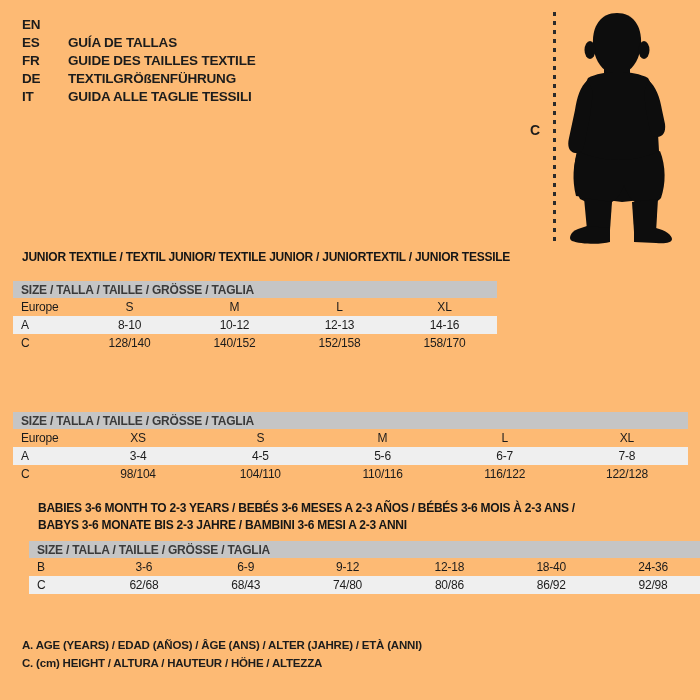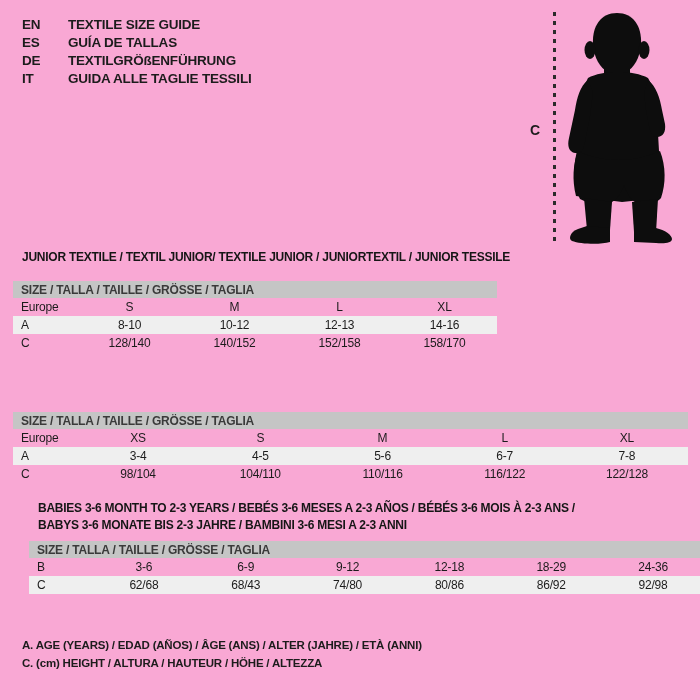--- a/index.html
+++ b/index.html
@@ -1,17 +1,17 @@
 <!DOCTYPE html>
 <html><head>
 <meta charset="utf-8">
 <style>
   html,body{margin:0;padding:0;background:#fff;}
   .page{
-    position:relative;width:700px;height:700px;background:#f9a8d4;overflow:hidden;
+    position:relative;width:700px;height:700px;background:#fdba74;overflow:hidden;
     font-family:"Liberation Sans","DejaVu Sans",sans-serif;color:#1c1c1c;
   }
   
   .lang-block{position:absolute;left:22px;top:15px;}
   .lang-row{display:flex;height:18.2px;align-items:center;}
   .lang-code{width:46px;font-weight:bold;font-size:13.5px;letter-spacing:-0.2px;}
   .lang-label{font-weight:bold;font-size:13.5px;letter-spacing:-0.2px;white-space:nowrap;}
   
   .figure-area{position:absolute;left:520px;top:0;width:180px;height:256px;}
   .measure-line{
@@ -55,25 +55,28 @@
     display:flex;align-items:center;white-space:nowrap;}
 </style>
 </head>
 <body>
 
 <div class="page">
 
   <div class="lang-block">
     <div class="lang-row">
       <span class="lang-code">EN</span>
-      <span class="lang-label">TEXTILE SIZE GUIDE</span>
     </div>
     <div class="lang-row">
       <span class="lang-code">ES</span>
       <span class="lang-label">GUÍA DE TALLAS</span>
+    </div>
+    <div class="lang-row">
+      <span class="lang-code">FR</span>
+      <span class="lang-label">GUIDE DES TAILLES TEXTILE</span>
     </div>
     <div class="lang-row">
       <span class="lang-code">DE</span>
       <span class="lang-label">TEXTILGRÖßENFÜHRUNG</span>
     </div>
     <div class="lang-row">
       <span class="lang-code">IT</span>
       <span class="lang-label">GUIDA ALLE TAGLIE TESSILI</span>
     </div>
   </div>
@@ -158,21 +161,21 @@
         <span style="display:block">BABIES 3-6 MONTH TO 2-3 YEARS / BEBÉS 3-6 MESES A 2-3 AÑOS / BÉBÉS 3-6 MOIS À 2-3 ANS /</span>
         <span style="display:block">BABYS 3-6 MONATE BIS 2-3 JAHRE / BAMBINI 3-6 MESI A 2-3 ANNI</span>
       </h2>
     <div class="size-bar">SIZE / TALLA / TAILLE / GRÖSSE / TAGLIA</div>
     <div class="trow r0">
       <span class="rlabel">B</span>
       <span class="cell">3-6</span>
       <span class="cell">6-9</span>
       <span class="cell">9-12</span>
       <span class="cell">12-18</span>
-      <span class="cell">18-29</span>
+      <span class="cell">18-40</span>
       <span class="cell">24-36</span>
     </div>
     <div class="trow r1 shaded">
       <span class="rlabel">C</span>
       <span class="cell">62/68</span>
       <span class="cell">68/43</span>
       <span class="cell">74/80</span>
       <span class="cell">80/86</span>
       <span class="cell">86/92</span>
       <span class="cell">92/98</span>

